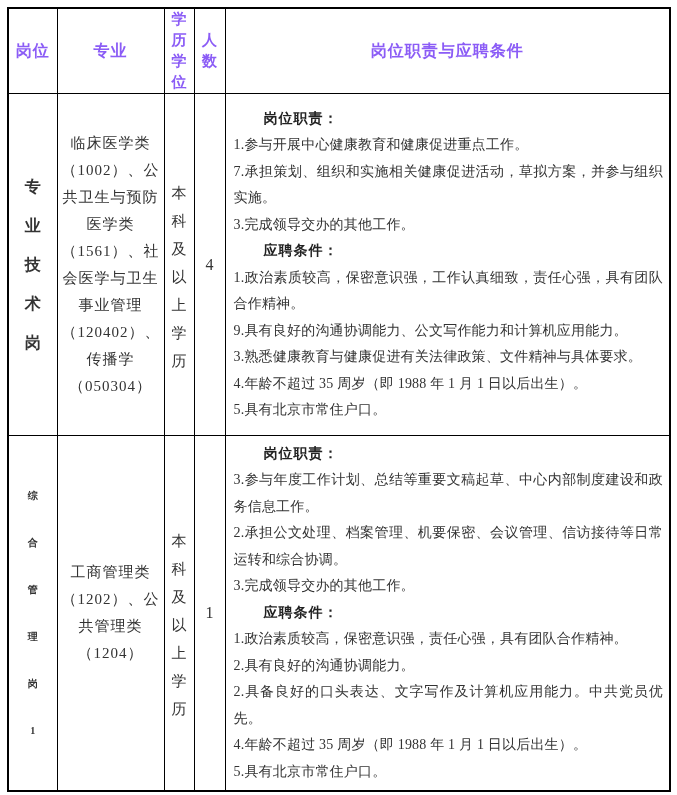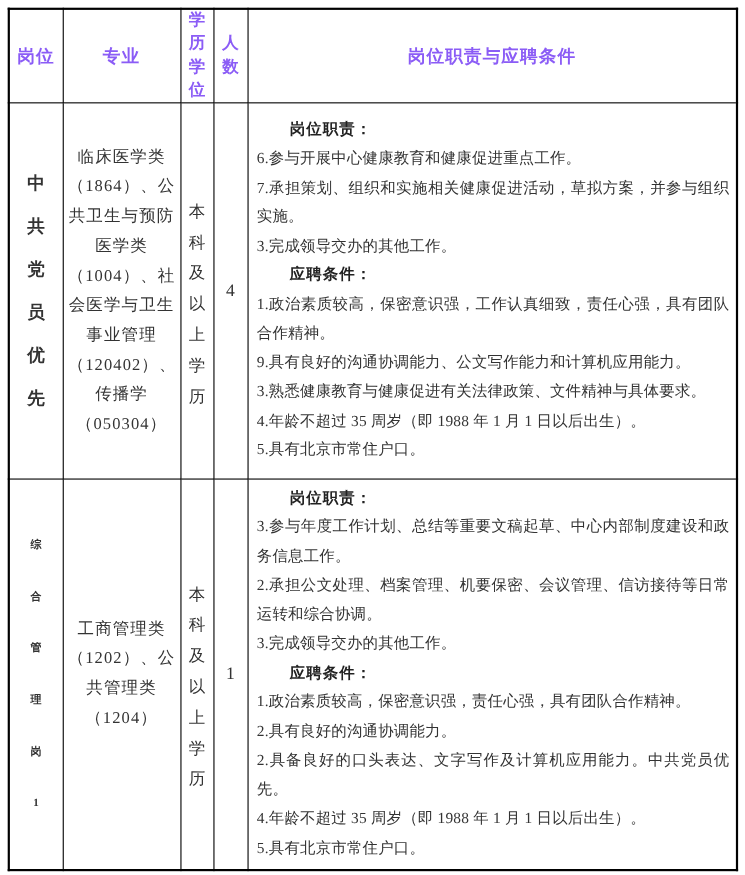--- a/index.html
+++ b/index.html
@@ -110,35 +110,35 @@
       <th>
         <span class="vtext vh">人数</span>
       </th>
       <th>
         <span>岗位职责与应聘条件</span>
       </th>
     </tr>
 
     <tr class="row1">
       <td class="pos">
-        <span class="vtext v39">中共党员优先</span>
+        <span class="vtext v39">专业技术岗</span>
       </td>
       <td class="major">
-        <div class="majortext">临床医学类（1864）、公共卫生与预防医学类（1004）、社会医学与卫生事业管理（120402）、传播学（050304）</div>
+        <div class="majortext">临床医学类（1002）、公共卫生与预防医学类（1561）、社会医学与卫生事业管理（120402）、传播学（050304）</div>
       </td>
       <td>
         <span class="vtext v28">本科及以上学历</span>
       </td>
       <td class="cnt">
         <span>4</span>
       </td>
       <td class="det">
         <div class="detwrap">
           <p class="sub">岗位职责：</p>
-          <p>6.参与开展中心健康教育和健康促进重点工作。</p>
+          <p>1.参与开展中心健康教育和健康促进重点工作。</p>
           <p>7.承担策划、组织和实施相关健康促进活动，草拟方案，并参与组织实施。</p>
           <p>3.完成领导交办的其他工作。</p>
           <p class="sub">应聘条件：</p>
           <p>1.政治素质较高，保密意识强，工作认真细致，责任心强，具有团队合作精神。</p>
           <p>9.具有良好的沟通协调能力、公文写作能力和计算机应用能力。</p>
           <p>3.熟悉健康教育与健康促进有关法律政策、文件精神与具体要求。</p>
           <p>4.年龄不超过 35 周岁（即 1988 年 1 月 1 日以后出生）。</p>
           <p>5.具有北京市常住户口。</p>
         </div>
       </td>

